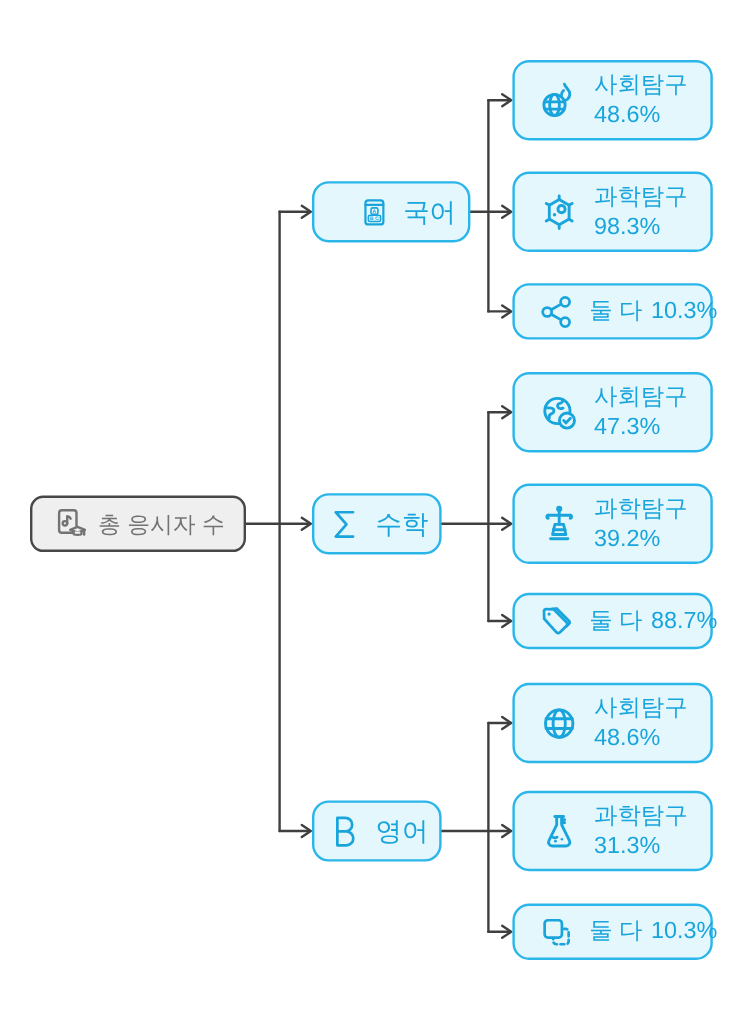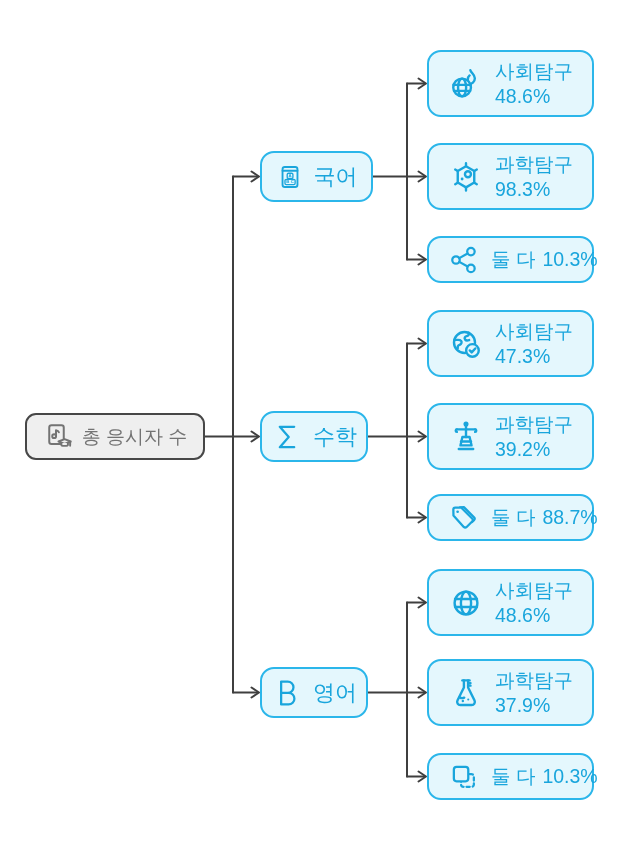--- a/index.html
+++ b/index.html
@@ -76,21 +76,21 @@
         <path d="M10.4 11.3 V6.6 c1.3 .2 2 .7 2.3 1.6"></path>
         <path d="M12.4 15.6 l4.9 -1.9 4.9 1.9 -4.9 1.9 z" fill="#efefef"></path>
         <path d="M14.7 16.8 v1.5 c0 .9 5.2 .9 5.2 0 v-1.5" fill="#efefef"></path>
         <path d="M21.7 16.1 v2.4"></path>
         <circle cx="21.7" cy="19.3" r=".45" fill="currentColor" stroke="none"></circle>
       </svg>
     </span>
     <span class="root-label">총 응시자 수</span>
   </div>
 
-  <div class="node mid" style="left:260px;top:151px;width:113px;height:51px;">
+  <div class="node mid" style="left:260px;top:151px;width:132px;height:51px;justify-content:flex-end;">
     <span class="icon">
       <svg width="28" height="28" viewBox="0 0 24 24" stroke-width="1.6">
         <rect x="5.6" y="3.4" width="12.8" height="17.2" rx="2"></rect>
         <path d="M5.6 6.6 h12.8"></path>
         <rect x="9.6" y="8.8" width="4.9" height="4.5" rx="1.1" stroke-width="1.15"></rect>
         <text x="12.05" y="12.2" font-size="3.7" font-weight="700" text-anchor="middle" fill="currentColor" stroke="none">A</text>
         <rect x="7.7" y="14" width="8.7" height="4.5" rx="1.1" stroke-width="1.15"></rect>
         <text x="12.05" y="17.4" font-size="3.7" font-weight="700" text-anchor="middle" fill="currentColor" stroke="none">B C</text>
       </svg>
     </span>
@@ -229,21 +229,21 @@
         <path d="M10.6 3.7 v4.6 l-4.3 8.7 a2.1 2.1 0 0 0 1.9 3 h7.6 a2.1 2.1 0 0 0 1.9 -3 L13.4 8.3 V3.7"></path>
         <path d="M9.6 3.6 h4.8"></path>
         <path d="M13.4 5.4 h1.6 M13.4 7.1 h1.6"></path>
         <path d="M7.7 14.8 c1.1 .8 2.1 .8 3.1 .3"></path>
         <circle cx="9.9" cy="17.3" r=".8" fill="currentColor" stroke="none"></circle>
         <circle cx="13.5" cy="16.3" r=".7" fill="currentColor" stroke="none"></circle>
       </svg>
     </span>
     <span class="txt">
       <span class="leaf-label">과학탐구</span>
-      <span class="leaf-value">37.9%</span>
+      <span class="leaf-value">31.3%</span>
     </span>
   </div>
 
   <div class="node leaf single" style="left:427px;top:753px;width:167px;height:47px;">
     <span class="icon">
       <svg width="32" height="32" viewBox="0 0 24 24" stroke-width="1.7">
         <rect x="9.8" y="9.8" width="9.6" height="9.6" rx="1.8" stroke-dasharray="2.4 2.2"></rect>
         <rect x="4.4" y="4.4" width="10.8" height="10.8" rx="2" fill="#e4f7fd"></rect>
       </svg>
     </span>

